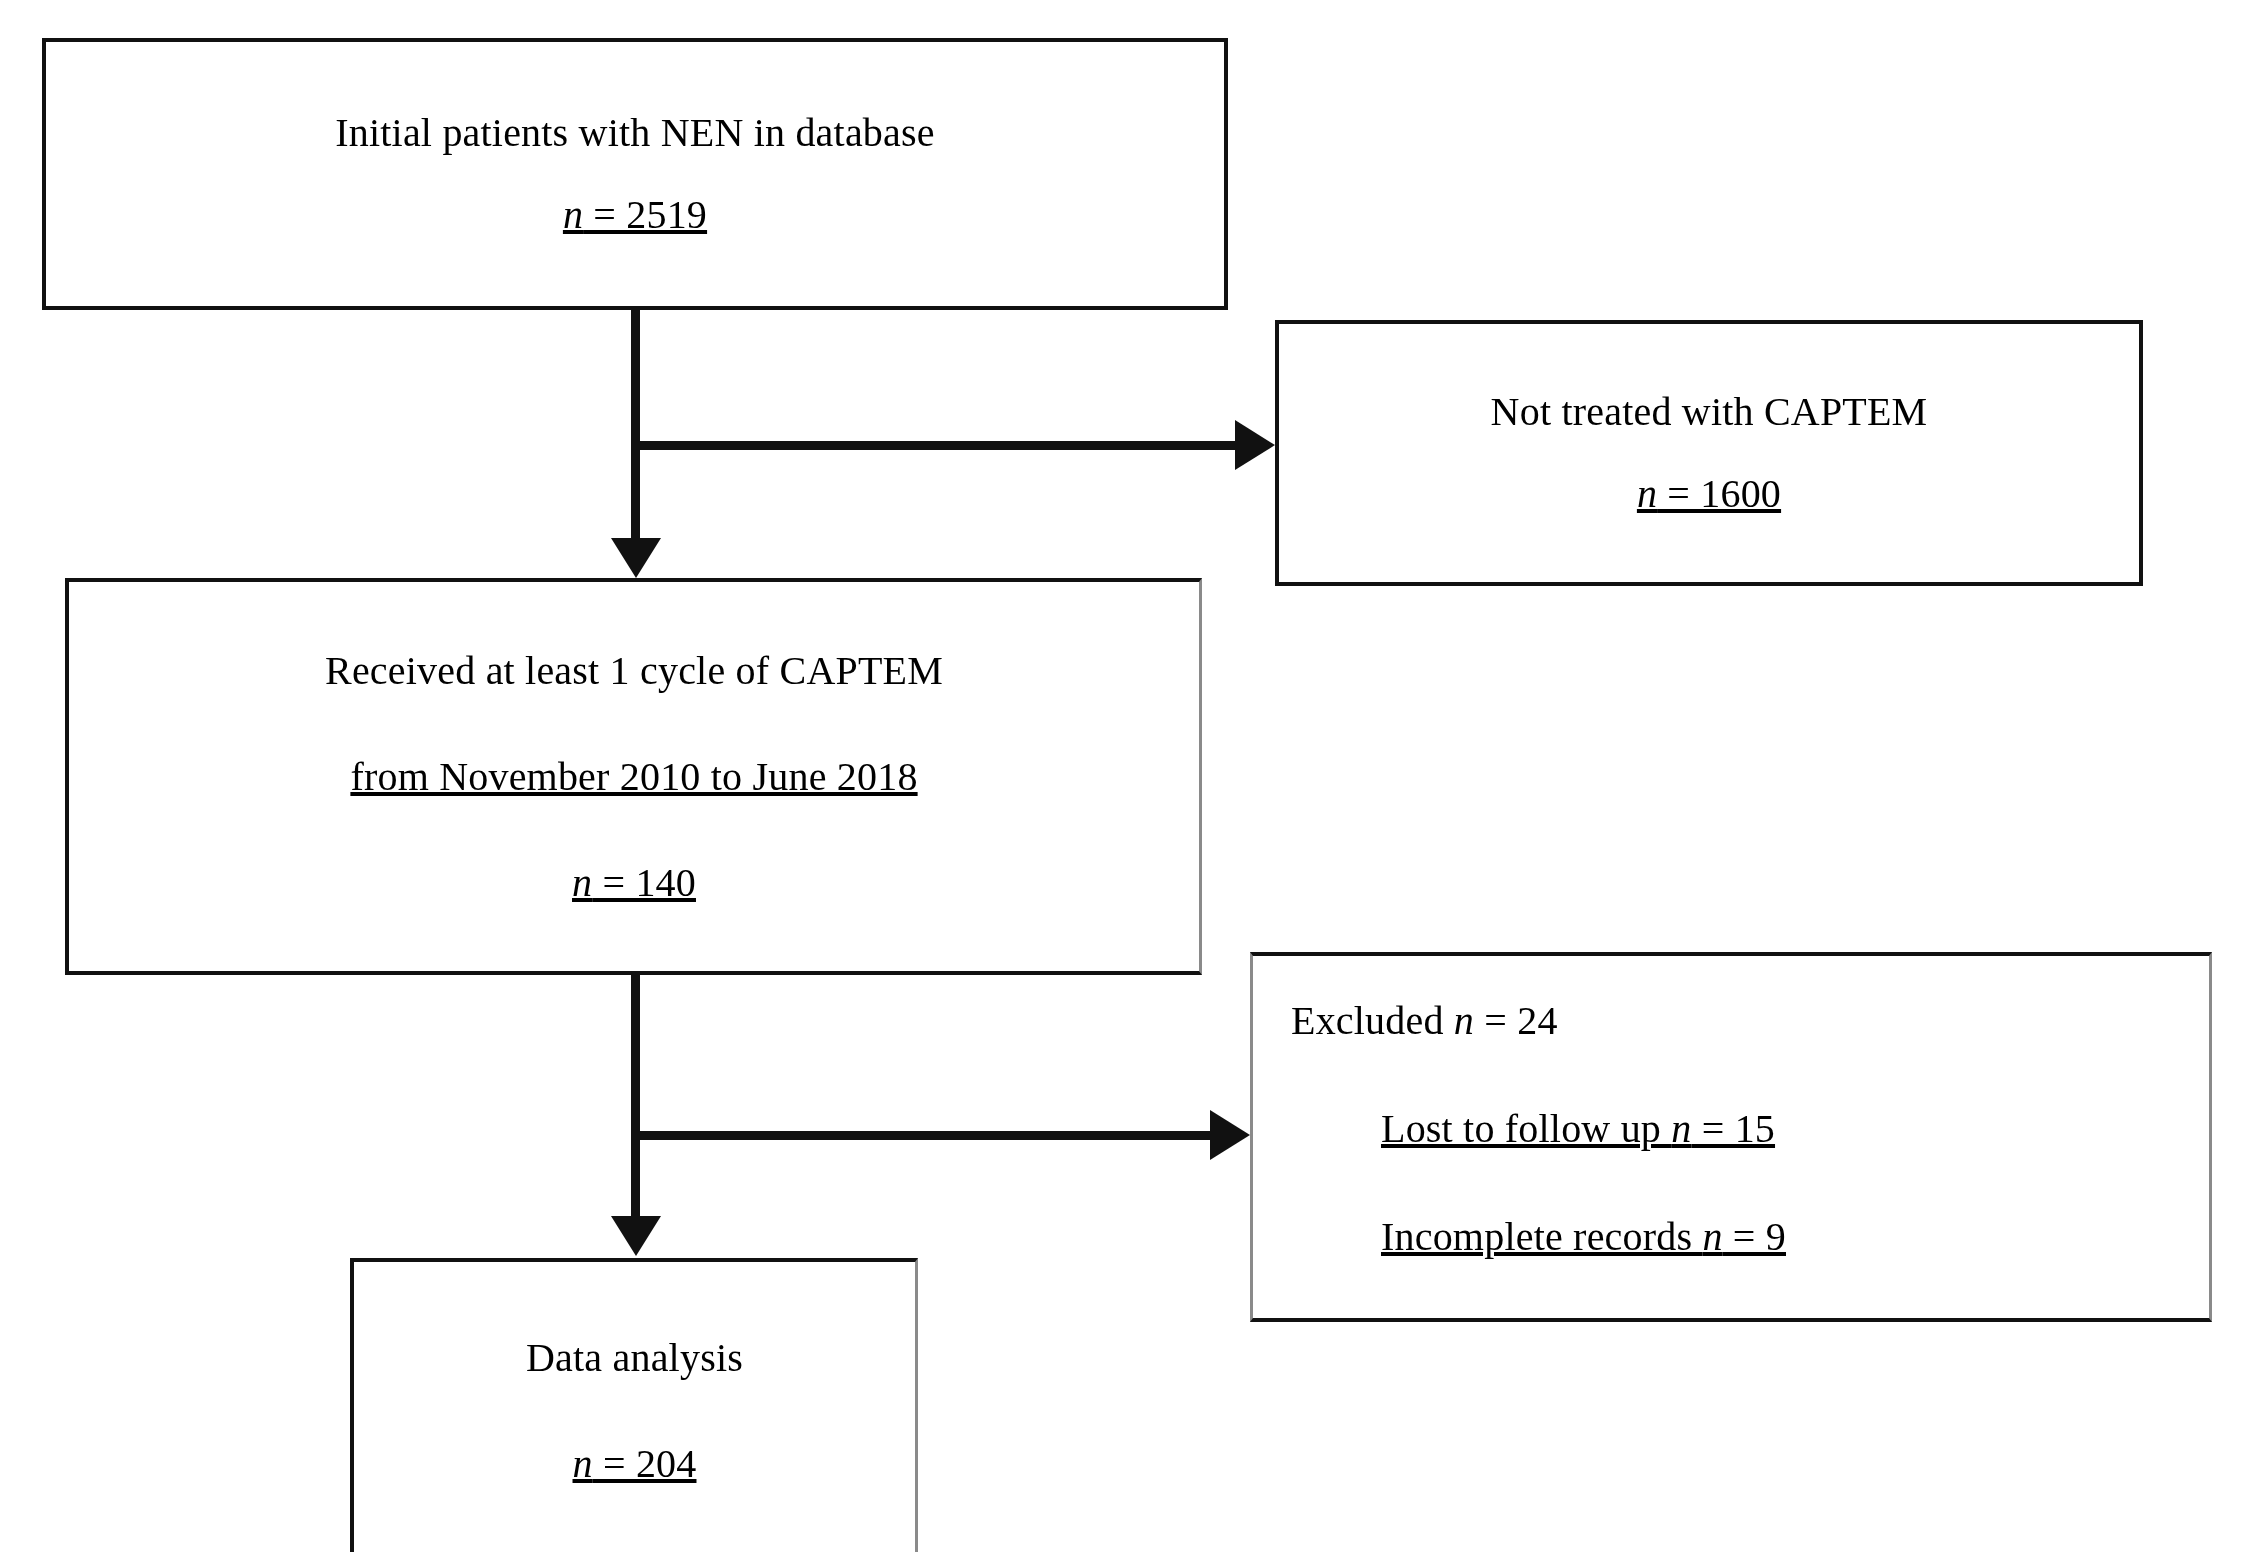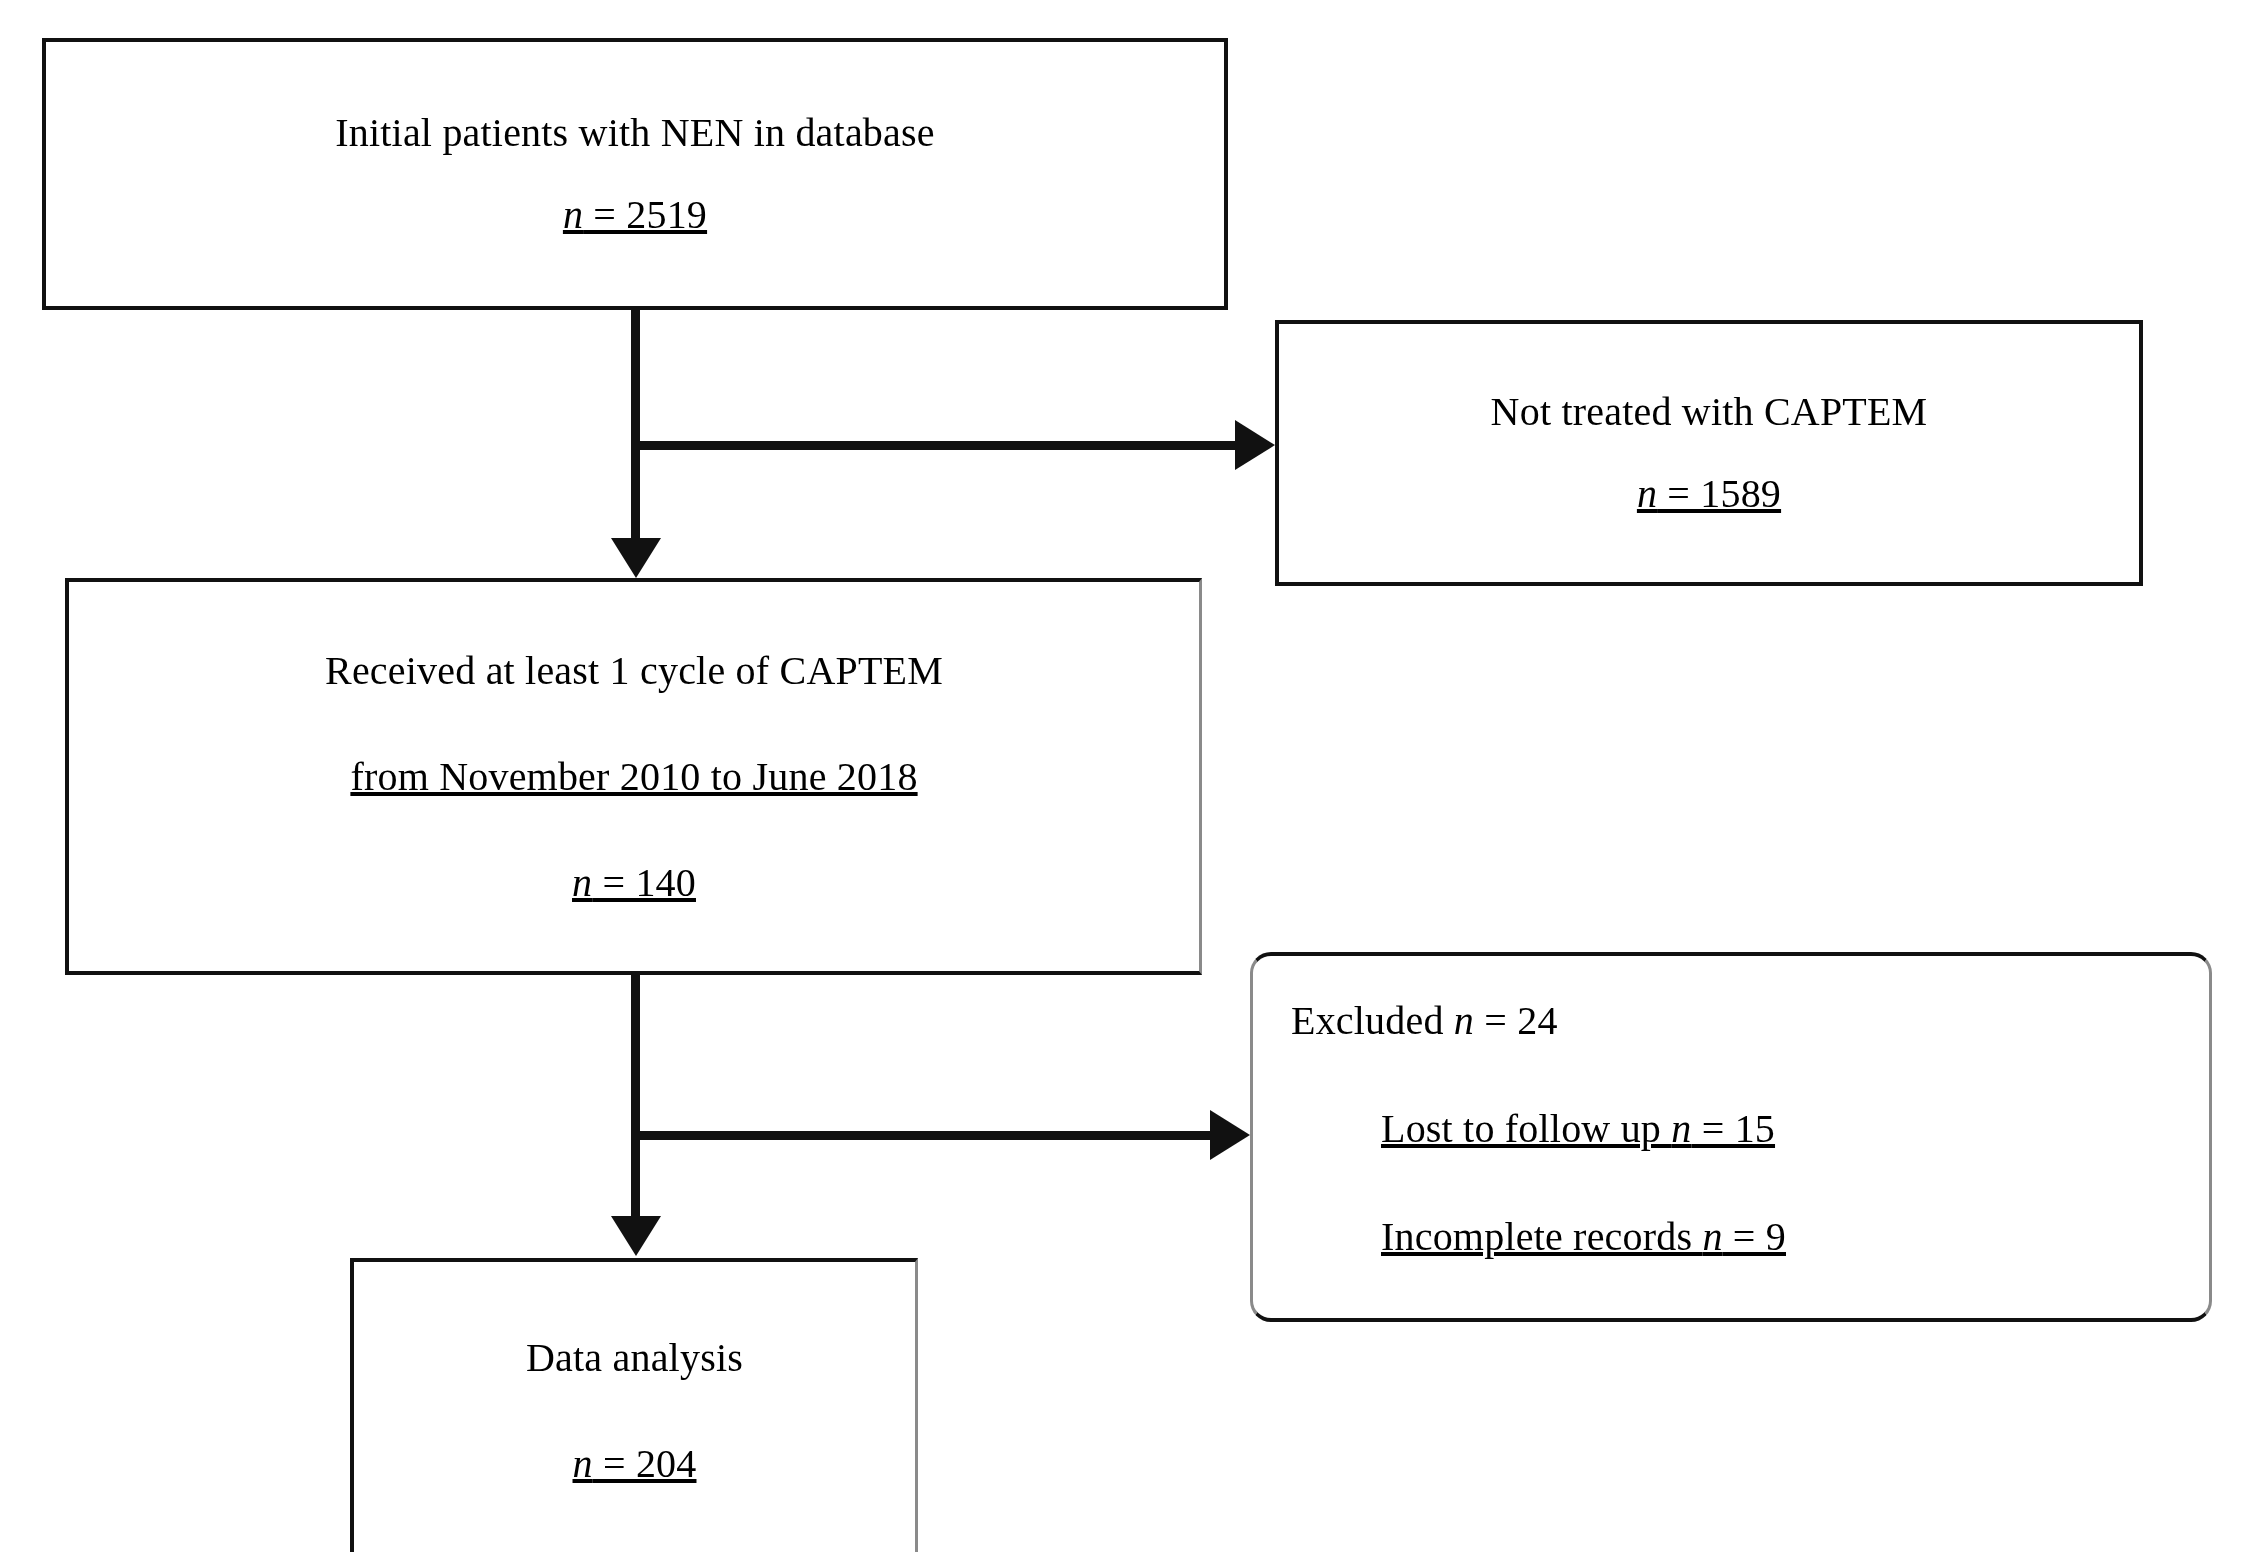--- a/index.html
+++ b/index.html
@@ -86,30 +86,30 @@
 
 <div id="canvas">
 
   <div class="box" style="left:42px; top:38px; width:1186px; height:272px;">
     <div class="box-line">Initial patients with NEN in database</div>
     <div class="box-line"><span class="ital">n</span><span> = 2519</span></div>
   </div>
 
   <div class="box" style="left:1275px; top:320px; width:868px; height:266px;">
     <div class="box-line">Not treated with CAPTEM</div>
-    <div class="box-line"><span class="ital">n</span><span> = 1589</span></div>
+    <div class="box-line"><span class="ital">n</span><span> = 1600</span></div>
   </div>
 
   <div class="box thin-right" style="left:65px; top:578px; width:1137px; height:397px;">
     <div class="box-line">Received at least 1 cycle of CAPTEM</div>
     <div class="box-line">from November 2010 to June 2018</div>
     <div class="box-line"><span class="ital">n</span><span> = 140</span></div>
   </div>
 
-  <div class="box left-align thin-left thin-right" style="left:1250px; top:952px; width:962px; height:370px;border-radius:21px;">
+  <div class="box left-align thin-left thin-right" style="left:1250px; top:952px; width:962px; height:370px;">
     <div class="box-line"><span>Excluded </span><span class="ital">n</span><span> = 24</span></div>
     <div class="box-line indent-1"><span>Lost to follow up </span><span class="ital">n</span><span> = 15</span></div>
     <div class="box-line indent-1"><span>Incomplete records </span><span class="ital">n</span><span> = 9</span></div>
   </div>
 
   <div class="box thin-right" style="left:350px; top:1258px; width:568px; height:305px;">
     <div class="box-line">Data analysis</div>
     <div class="box-line"><span class="ital">n</span><span> = 204</span></div>
   </div>
 

